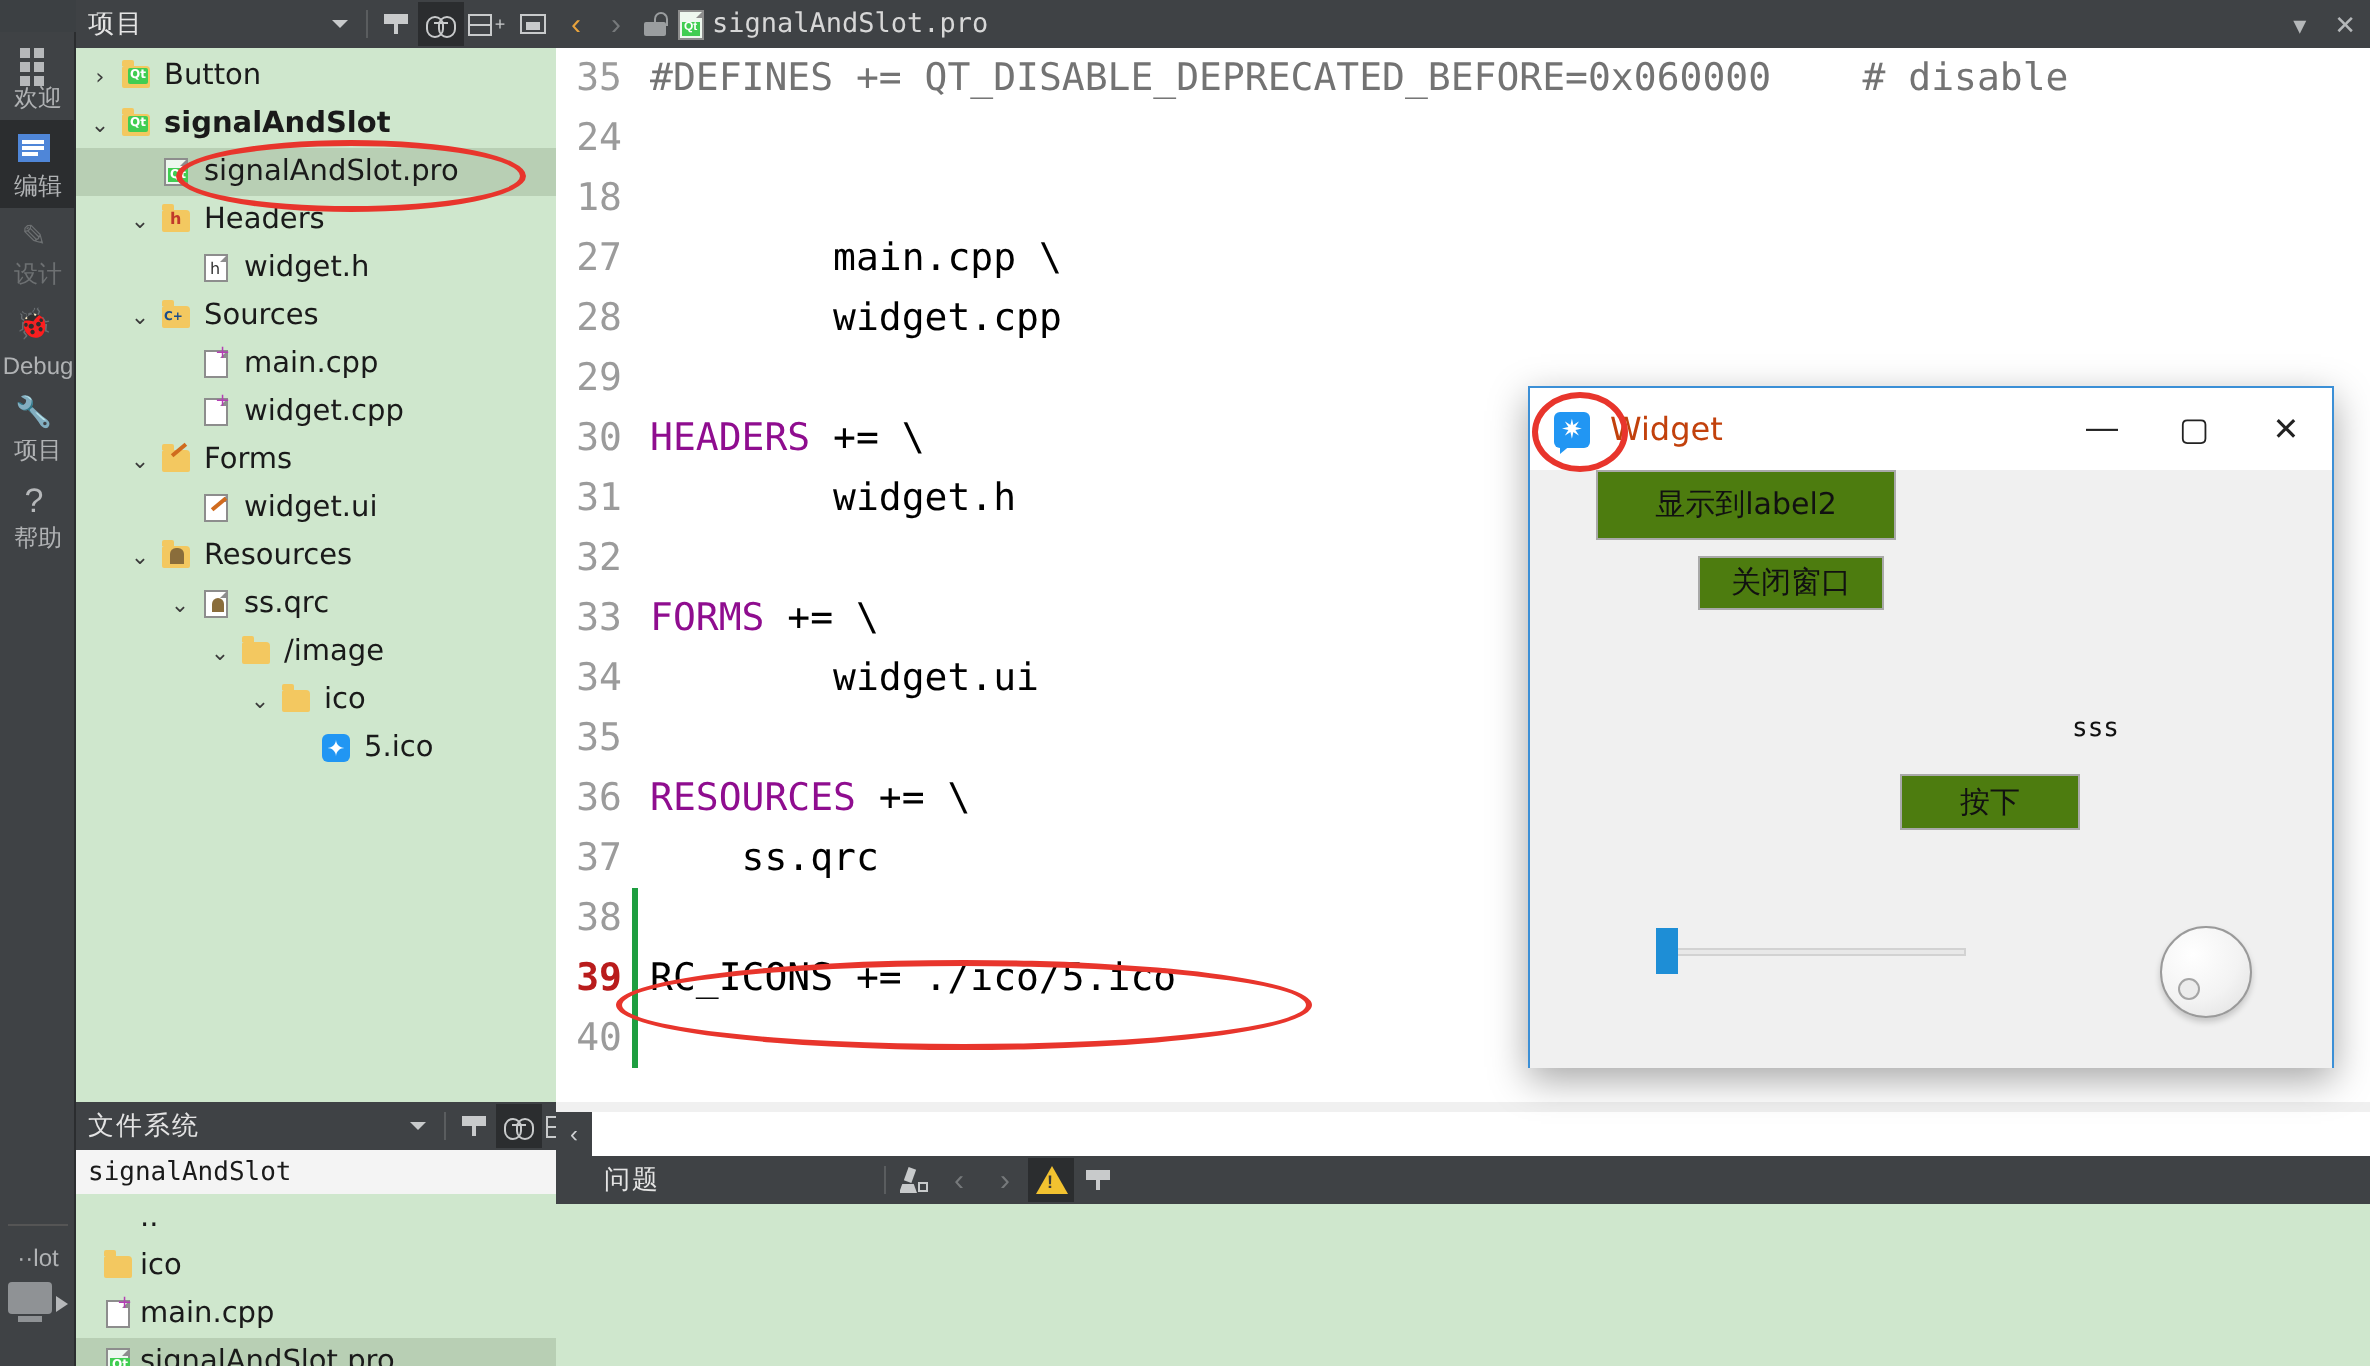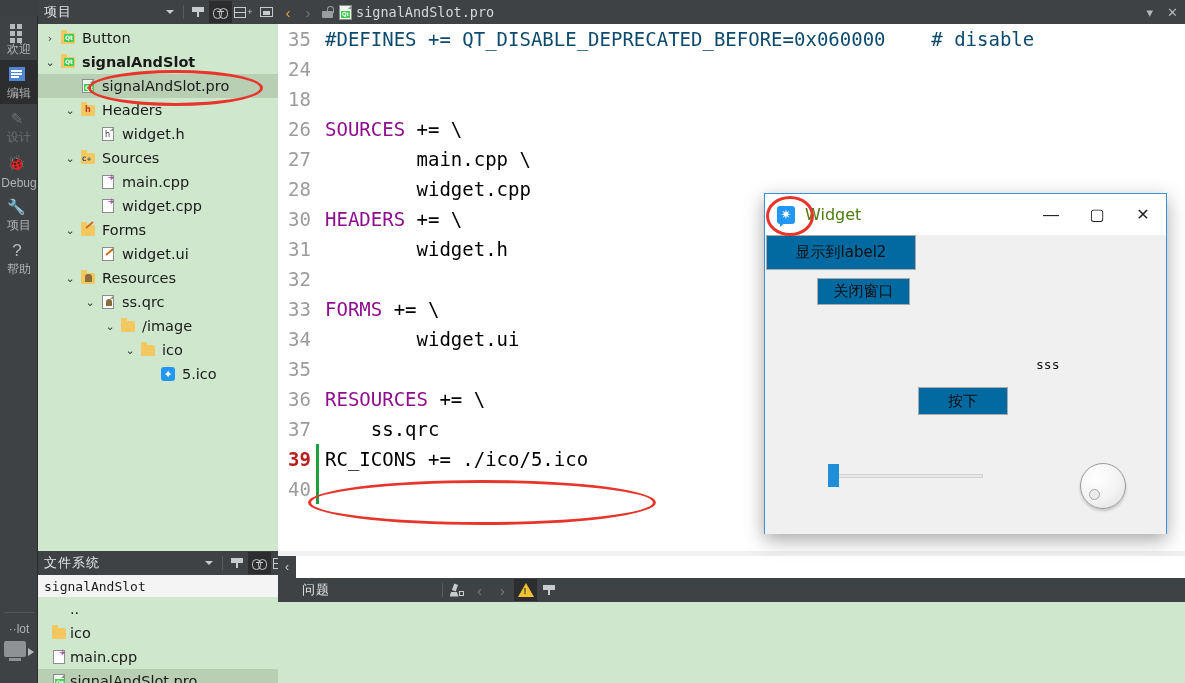--- a/index.html
+++ b/index.html
@@ -163,21 +163,21 @@
     background:#ffffff; overflow:hidden;
   }
   .cline{ height:30px; display:flex; align-items:center;
           font-family:"DejaVu Sans Mono", monospace; font-size:19px; white-space:pre;}
   .lno{ width:38px; text-align:right; color:#9b9b9b; flex:0 0 38px; padding-right:5px;}
   .lno.cur{ color:#b91c1c; font-weight:bold; }
   .chg{ width:3px; flex:0 0 3px; height:30px; background:transparent;}
   .chg.green{ background:#1e9e40; }
   .ctxt{ padding-left:6px; color:#000; }
   .kw{ color:#8f0d8f; }
-  .cm{ color:#0c4a6e; }
+  .cm{ color:#737373; }
 
   
   .issues{ position:absolute; left:278px; top:578px; right:0; bottom:0; }
   .issues-head{
     height:24px; background:#3f4245; display:flex; align-items:center; color:#e4e4e4; font-size:13px;
   }
   .issues-head .ttl{ padding-left:24px; letter-spacing:1px; }
   .issues-body{ position:absolute; left:0; top:24px; right:0; bottom:0; background:#cfe7cd; }
   .broom{ width:14px;height:13px; position:relative; color:#c8cacb;}
   .broom em{ position:absolute; left:3px; top:0; width:4px;height:7px; background:currentColor; transform:rotate(20deg);}
@@ -203,29 +203,29 @@
     box-shadow:0 6px 18px rgba(0,0,0,.35);
   }
   .dlg-title{
     height:41px; background:#ffffff; display:flex; align-items:center;
   }
   .dlg-ico{
     width:18px;height:18px;background:#2196f3;border-radius:3px;margin-left:12px;
     color:#fff;font-size:13px;display:flex;align-items:center;justify-content:center;position:relative;
   }
   .dlg-ico:after{ content:""; position:absolute; left:3px; bottom:-3px; border-top:5px solid #2196f3; border-right:6px solid transparent;}
-  .dlg-title .tx{ margin-left:10px; font-size:16px; color:#4d7c0f; font-family:"DejaVu Sans", sans-serif;}
+  .dlg-title .tx{ margin-left:10px; font-size:16px; color:#c2410c; font-family:"DejaVu Sans", sans-serif;}
   .wbtns{ margin-left:auto; display:flex; height:41px; }
   .wbtn{ width:46px; display:flex;align-items:center;justify-content:center;color:#222;font-size:16px;}
   .dlg-body{ position:relative; height:299px; background:#f0f0f0; }
 
   .qbtn{
-    position:absolute; background:#0369a1; border:1px solid #a9a9a9;
+    position:absolute; background:#4d7c0f; border:1px solid #a9a9a9;
     font-family:"DejaVu Sans", sans-serif; font-size:15px; color:#111;
-    display:flex; align-items:center; justify-content:center;
+    display:flex; align-items:center; justify-content:center;margin-left:32px;
   }
   .qlabel{
     position:absolute; font-family:"DejaVu Sans Mono", monospace; font-size:13px; color:#111;
   }
   .slider-groove{
     position:absolute; left:0; top:6px; width:155px; height:4px;
     background:#e8e8e8; border:1px solid #d2d2d2;
   }
   .slider-handle{
     position:absolute; left:0; top:-4px; width:11px; height:23px; background:#1e8ed6;
@@ -515,31 +515,32 @@
       <span class="tabname">signalAndSlot.pro</span>
       <span class="r">
         <span>▾</span>
         <span>✕</span>
       </span>
     </div>
     <div class="code" id="code">
         <div class="cline"><span class="lno">35</span><span class="chg"></span><span class="ctxt"><span class="cm">#DEFINES += QT_DISABLE_DEPRECATED_BEFORE=0x060000    # disable</span></span></div>
         <div class="cline"><span class="lno">24</span><span class="chg"></span><span class="ctxt"></span></div>
         <div class="cline"><span class="lno">18</span><span class="chg"></span><span class="ctxt"></span></div>
-        <div class="cline"><span class="lno">26</span><span class="chg"></span><span class="ctxt"><span class="kw">SOURCES</span><span> += \</span></span></div>
         <div class="cline"><span class="lno">27</span><span class="chg"></span><span class="ctxt"><span>        main.cpp \</span></span></div>
         <div class="cline"><span class="lno">28</span><span class="chg"></span><span class="ctxt"><span>        widget.cpp</span></span></div>
+        <div class="cline"><span class="lno">29</span><span class="chg"></span><span class="ctxt"></span></div>
         <div class="cline"><span class="lno">30</span><span class="chg"></span><span class="ctxt"><span class="kw">HEADERS</span><span> += \</span></span></div>
         <div class="cline"><span class="lno">31</span><span class="chg"></span><span class="ctxt"><span>        widget.h</span></span></div>
         <div class="cline"><span class="lno">32</span><span class="chg"></span><span class="ctxt"></span></div>
         <div class="cline"><span class="lno">33</span><span class="chg"></span><span class="ctxt"><span class="kw">FORMS</span><span> += \</span></span></div>
         <div class="cline"><span class="lno">34</span><span class="chg"></span><span class="ctxt"><span>        widget.ui</span></span></div>
         <div class="cline"><span class="lno">35</span><span class="chg"></span><span class="ctxt"></span></div>
         <div class="cline"><span class="lno">36</span><span class="chg"></span><span class="ctxt"><span class="kw">RESOURCES</span><span> += \</span></span></div>
         <div class="cline"><span class="lno">37</span><span class="chg"></span><span class="ctxt"><span>    ss.qrc</span></span></div>
+        <div class="cline"><span class="lno">38</span><span class="chg green"></span><span class="ctxt"></span></div>
         <div class="cline"><span class="lno cur">39</span><span class="chg green"></span><span class="ctxt"><span>RC_ICONS += ./ico/5.ico</span></span></div>
         <div class="cline"><span class="lno">40</span><span class="chg green"></span><span class="ctxt"></span></div>
       </div>
   </div>
 
   <div class="splitter-h"></div>
   <div class="collapse-btn">‹</div>
 
   <div class="issues">
     <div class="issues-head">

